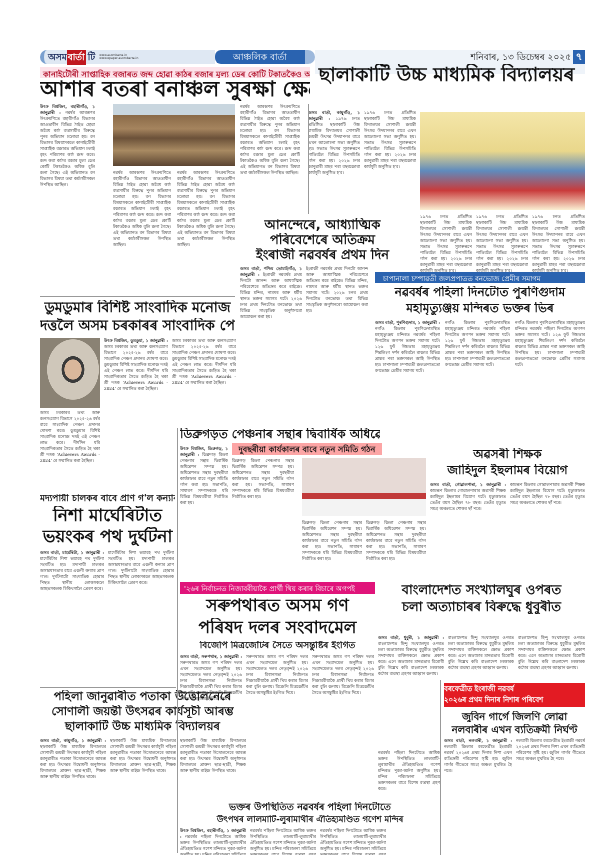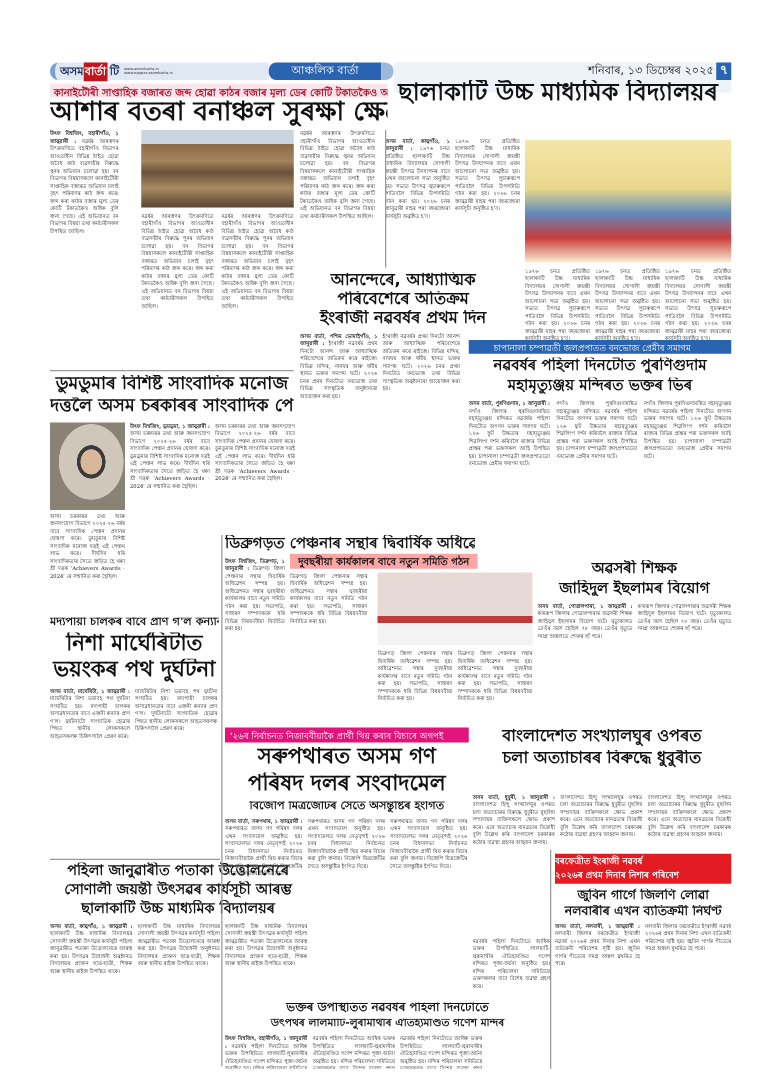--- a/index.html
+++ b/index.html
@@ -20,21 +20,21 @@
   .strap-pink { background:#fde3ea; color:#b0102a; font-size:8px; font-weight:bold; padding:1px 3px; white-space:nowrap; overflow:hidden; font-family:"DejaVu Sans",sans-serif; }
   .hl { font-family: "DejaVu Sans", sans-serif; font-weight: bold; color:#111; text-align:center; line-height:1.1; white-space:nowrap; overflow:hidden; }
   .txt { font-size: 4.2px; line-height: 6px; color:#222; text-align: justify; overflow: hidden; font-family: "DejaVu Serif", serif; }
   .photo { background: #8c7a60; overflow:hidden; }
   .ph-timber { background: linear-gradient(180deg,#c9d6df 0%,#c9d6df 18%,#8a6a48 18%,#a5845e 40%,#6b5139 55%,#a88a62 75%,#5a4431 100%); }
   .ph-man { background: radial-gradient(ellipse at 55% 45%, #d9b79b 0 18%, #3a3a3a 19% 24%, #cfc7ba 25% 55%, #8a8274 56%); }
   .ph-stage { background: linear-gradient(180deg,#e7dad6 0 60%,#c13a3a 60% 70%,#f3f3f3 70% 100%); }
   .ph-stage2 { background: linear-gradient(180deg,#d9c9a8 0 40%,#eeeeee 40% 70%,#7a6e5e 70%); }
   .ph-fest { background: linear-gradient(180deg,#f4e6a9 0%,#e9d78b 40%,#5f8bbd 60%,#c93b3b 80%,#faf0d3 100%); }
   .red-box { background:#e31b23; color:#fff; font-family:"DejaVu Sans",sans-serif; font-weight:bold; }
-  .blue-strap { background:#2a63b0; color:#fff; font-size:8px; padding:1px 20px; white-space:nowrap; overflow:hidden; font-family:"DejaVu Sans",sans-serif; }
+  .blue-strap { background:#2a63b0; color:#fff; font-size:8px; padding:1px 8px; white-space:nowrap; overflow:hidden; font-family:"DejaVu Sans",sans-serif; }
   .pink-strap { background:#e0147a; color:#fff; font-size:8.5px; padding:1px 4px; white-space:nowrap; overflow:hidden; font-family:"DejaVu Sans",sans-serif; }
   .yellow-strap { background:#fca5a5; color:#111; font-size:8px; font-weight:bold; text-align:center; white-space:nowrap; overflow:hidden; font-family:"DejaVu Sans",sans-serif; }
   .rule-v { position:absolute; width:1px; background:#999; }
   .rule-h { position:absolute; height:1px; background:#999; }
 </style>
 </head>
 <body>
 
 <div class="page">
 

